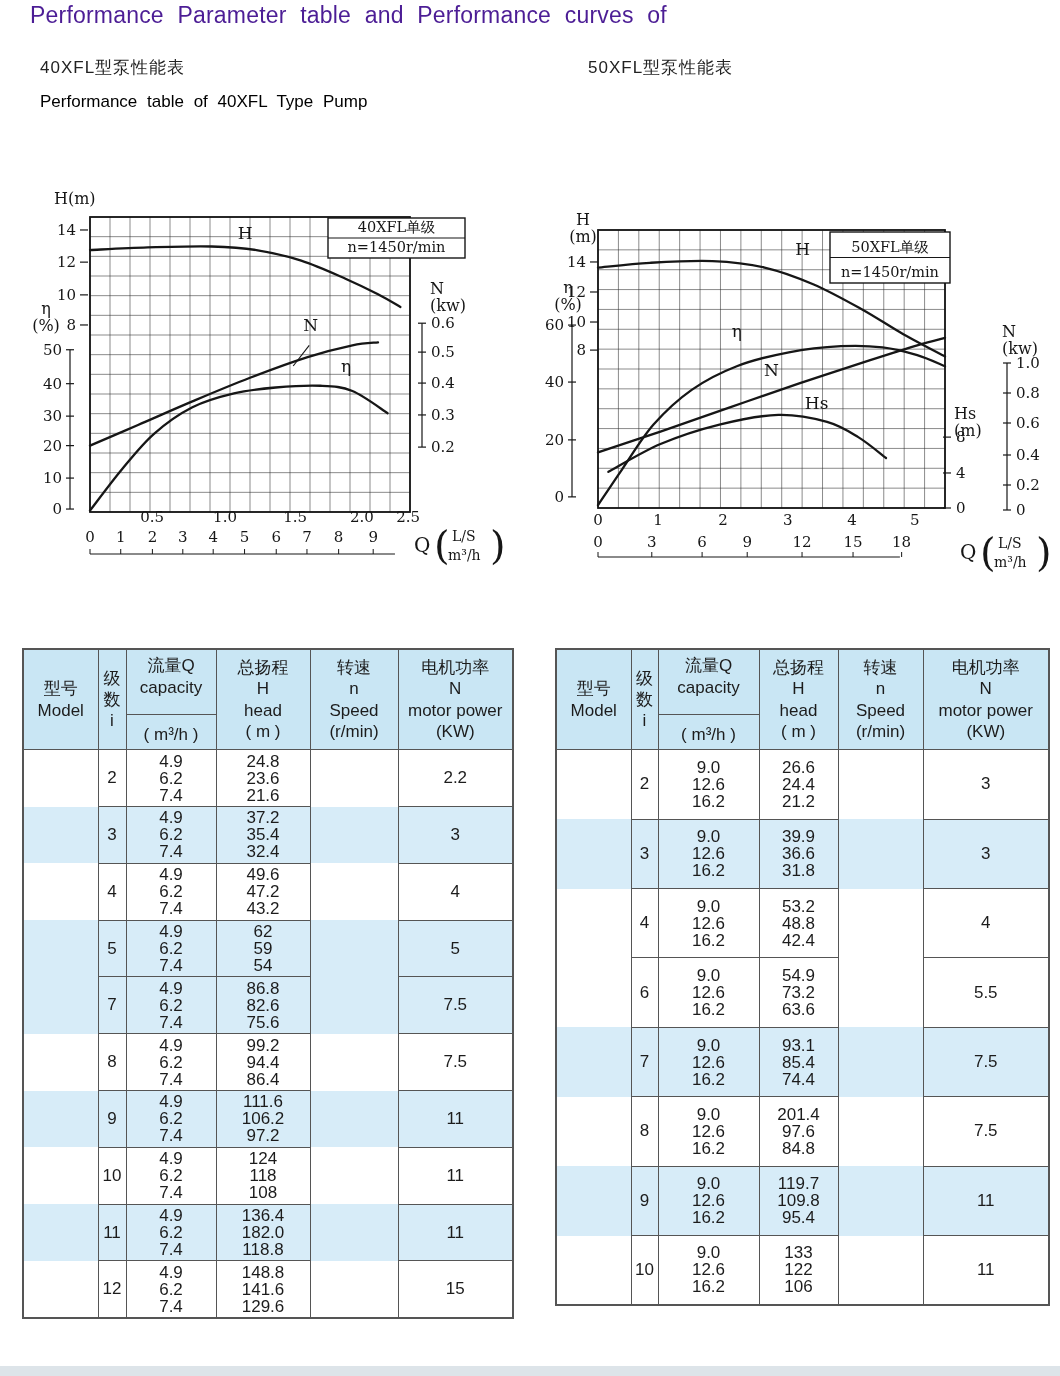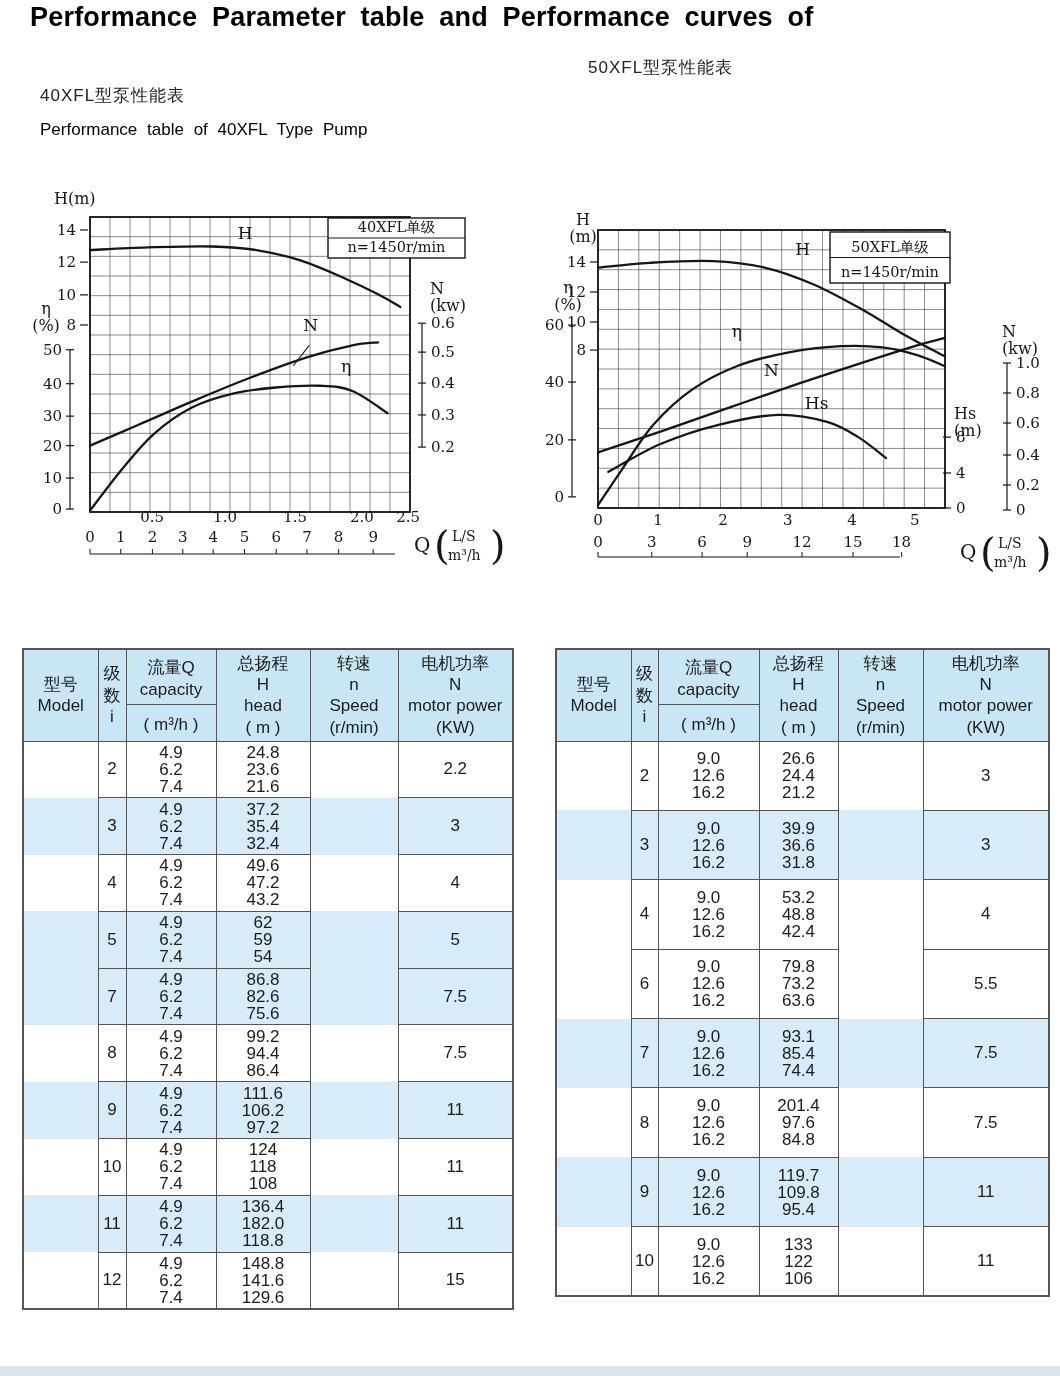--- a/index.html
+++ b/index.html
@@ -1,22 +1,22 @@
 <!DOCTYPE html>
 <html style="--header-bg: #c9e6f4; --stripe-bg: #d7ecf8; --border: #555555; --ink: #1c1c1c;"><head>
 <meta charset="utf-8">
 <style>
   html,body{margin:0;padding:0;background:#fff;}
   .page{position:relative;width:1060px;height:1376px;background:#fff;overflow:hidden;
         font-family:"Liberation Sans",sans-serif;color:var(--ink,#1c1c1c);}
-  .page-title{position:absolute;left:30px;top:2px;font-size:27px;font-weight:bold;
-        word-spacing:7px;letter-spacing:.2px;color:#000000;}
+  .page-title{position:absolute;left:30px;top:2px;font-size:23px;font-weight:normal;
+        word-spacing:7px;letter-spacing:.2px;color:#4c1d95;}
   .heading-cn{position:absolute;top:56px;font-size:17px;letter-spacing:1px;color:#222;}
   .heading-en{position:absolute;top:92px;font-size:17px;word-spacing:5px;color:#000000;}
-  .hl{left:40px;margin-top:28px;} .hr{left:588px;}
+  .hl{left:40px;} .hr{left:588px;}
   svg.chart{position:absolute;}
   .c40{left:18px;top:158px;}
   .c50{left:540px;top:195px;}
   table.perf{position:absolute;top:648px;border-collapse:collapse;table-layout:fixed;
         background:#fff;border:2px solid var(--border,#4a4a4a);}
   .t40{left:22px;width:490px;}
   .t50{left:555px;width:493px;}
   .perf th,.perf td{border:1px solid var(--border,#4a4a4a);padding:0;text-align:center;
         vertical-align:middle;font-weight:normal;color:var(--ink,#1c1c1c);}
   .perf thead tr{height:92px;}
@@ -24,21 +24,21 @@
   .t40 tbody tr{height:56.8px;}
   .t50 tbody tr{height:69.4px;}
   tr.stripe td{background:var(--stripe-bg,#d7ecf8);}
   td.mcell,td.scell{border-top:none;border-bottom:none;}
   td.mcell{font-size:19px;letter-spacing:.5px;}
   td.scell{font-size:21px;}
   td.icell{font-size:17px;}
   td.ncell{font-size:17px;text-align:center;}
   .vals{display:flex;flex-direction:column;justify-content:flex-start;height:100%;
         font-size:17px;line-height:1;}
-  .cap-top{border-bottom:1px solid var(--border,#4a4a4a);padding:5px 0 3px;}
+  .cap-top{border-bottom:1px solid var(--border,#4a4a4a);padding:5px 0 15px;}
   .cap-unit{padding:9px 0 3px;}
   .th-stack div{line-height:1.25;}
   .bottom-band{position:absolute;left:0;top:1366px;width:1060px;height:10px;}
 </style>
 </head>
 <body>
 
 <div class="page">
 
   <div class="page-title">Performance Parameter table and Performance curves of</div>
@@ -621,21 +621,21 @@
           <td class="icell">6</td>
           <td class="qcell">
             <div class="vals">
               <div>9.0</div>
               <div>12.6</div>
               <div>16.2</div>
             </div>
           </td>
           <td class="hcell">
             <div class="vals">
-              <div>79.8</div>
+              <div>54.9</div>
               <div>73.2</div>
               <div>63.6</div>
             </div>
           </td>
           <td class="scell"></td>
           <td class="ncell">5.5</td>
         </tr>
         <tr class="stripe">
           <td class="mcell"></td>
           <td class="icell">7</td>

